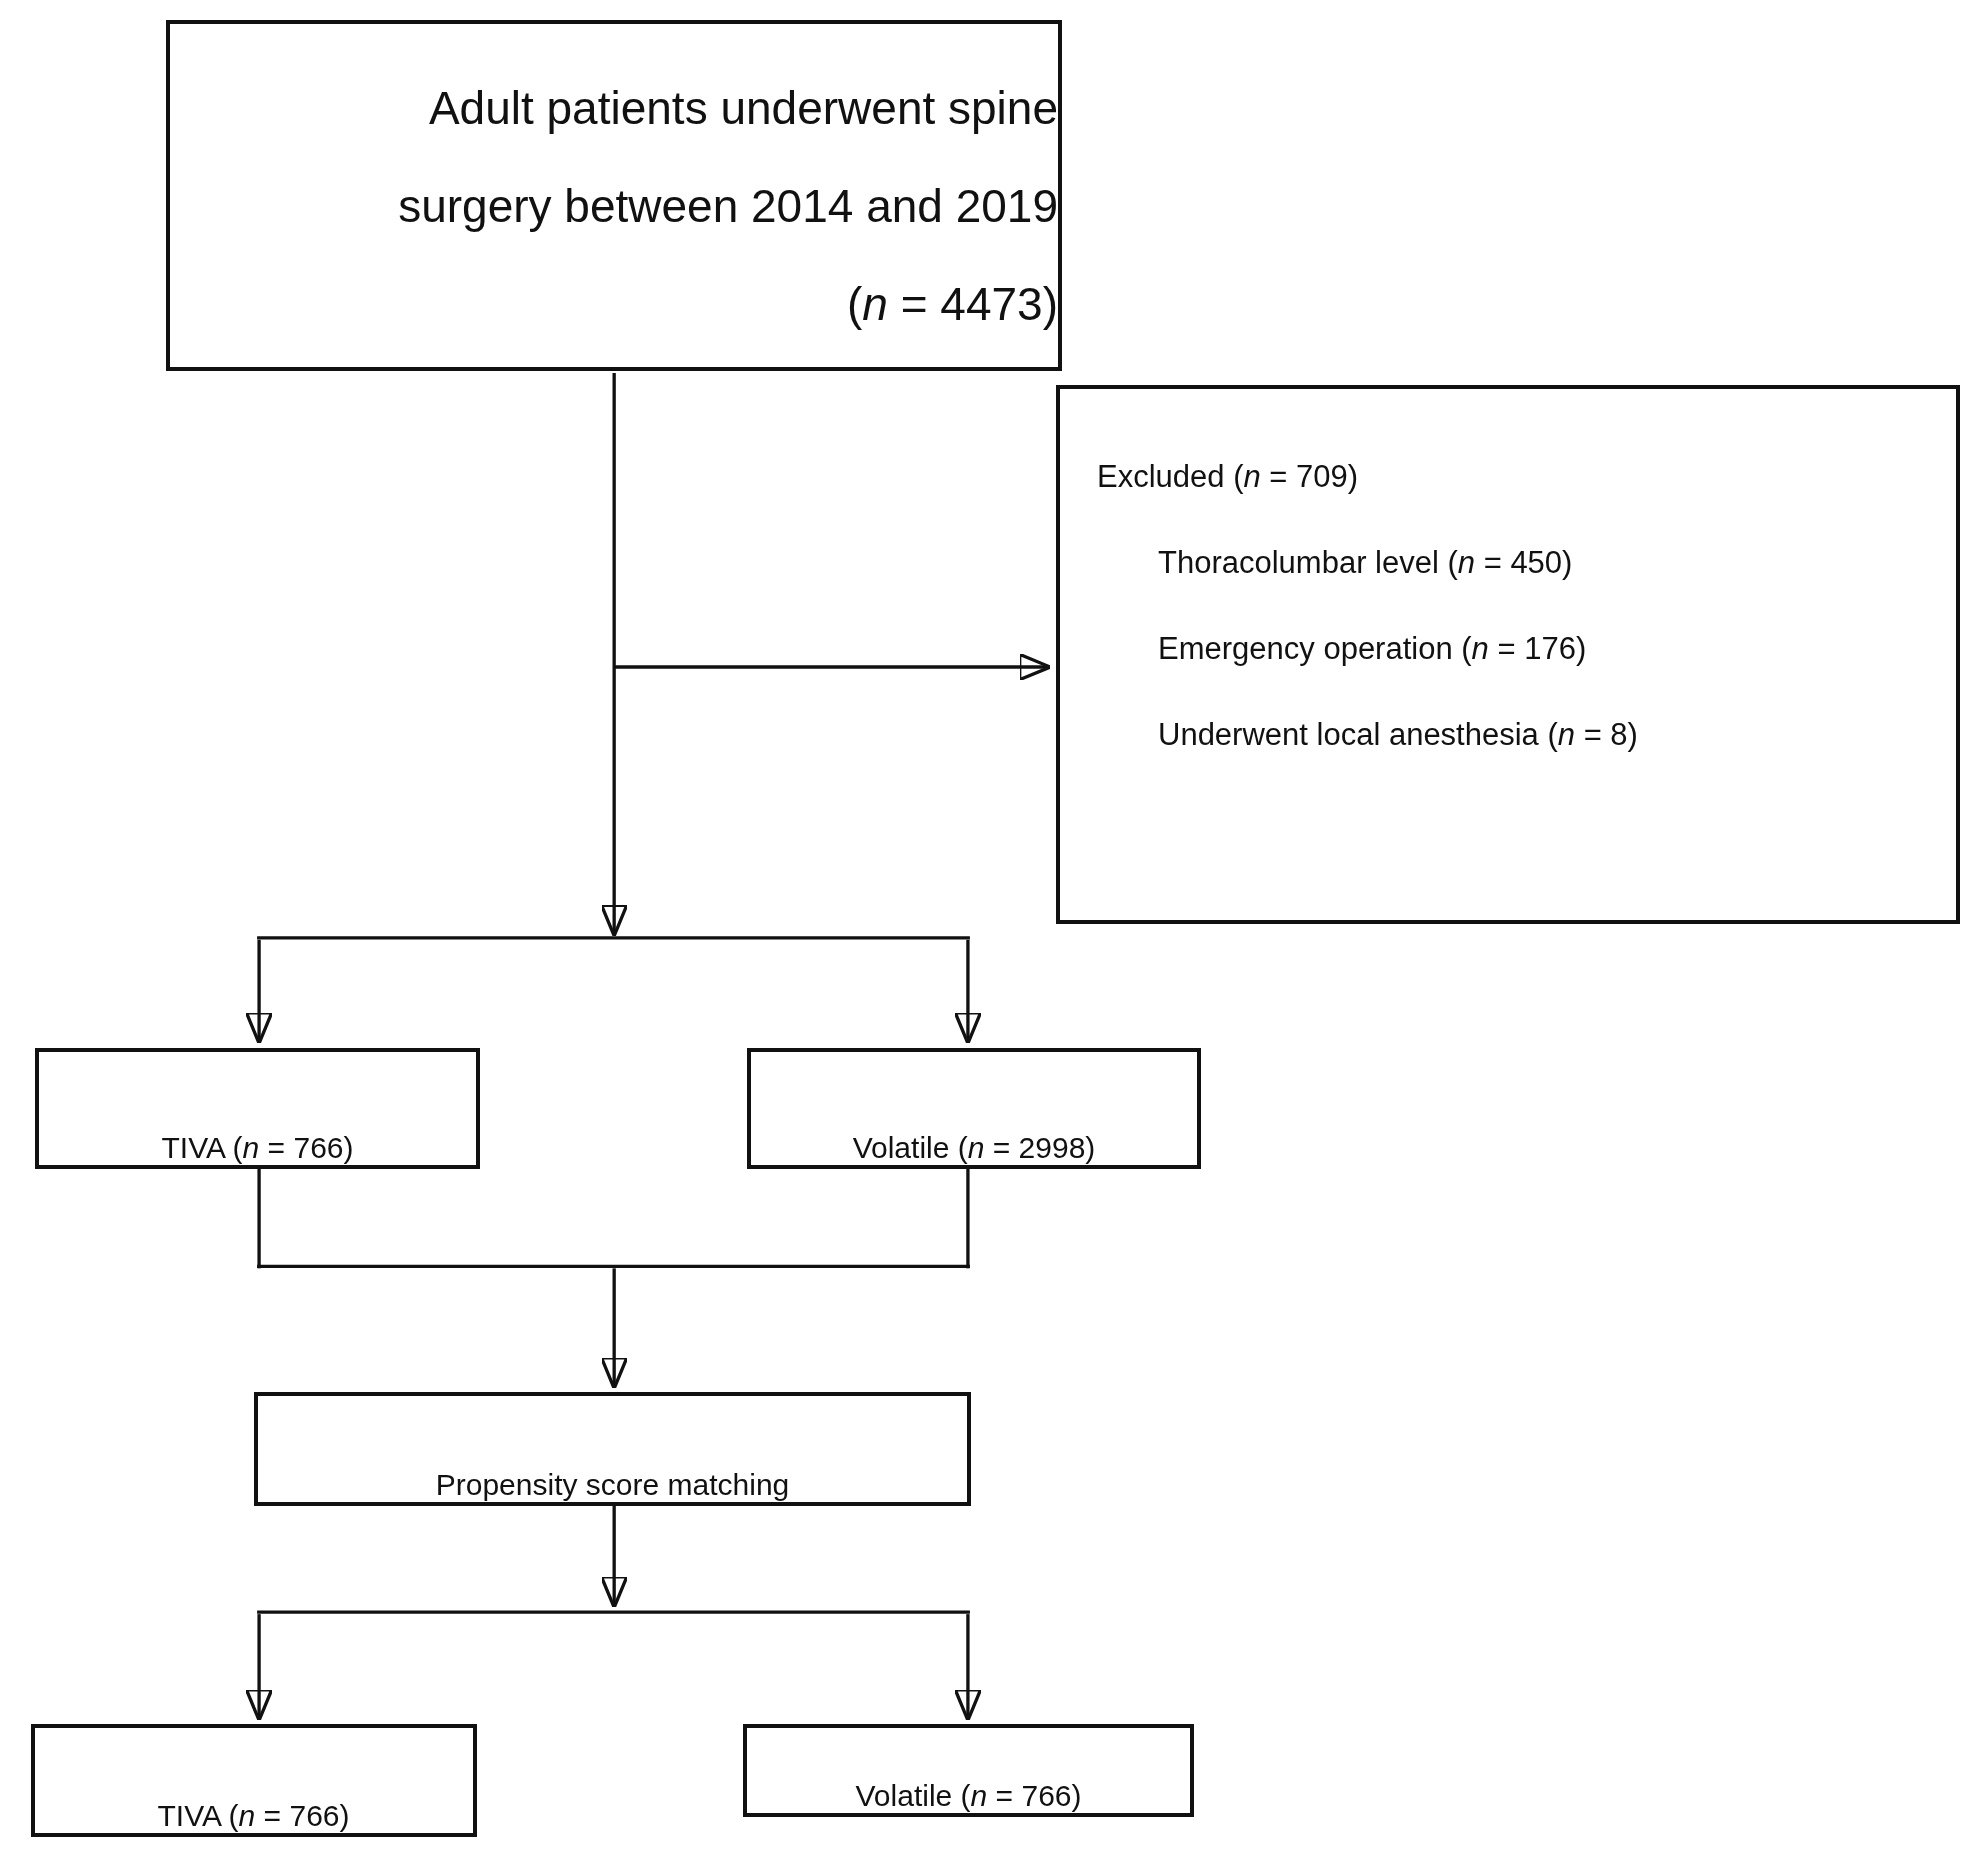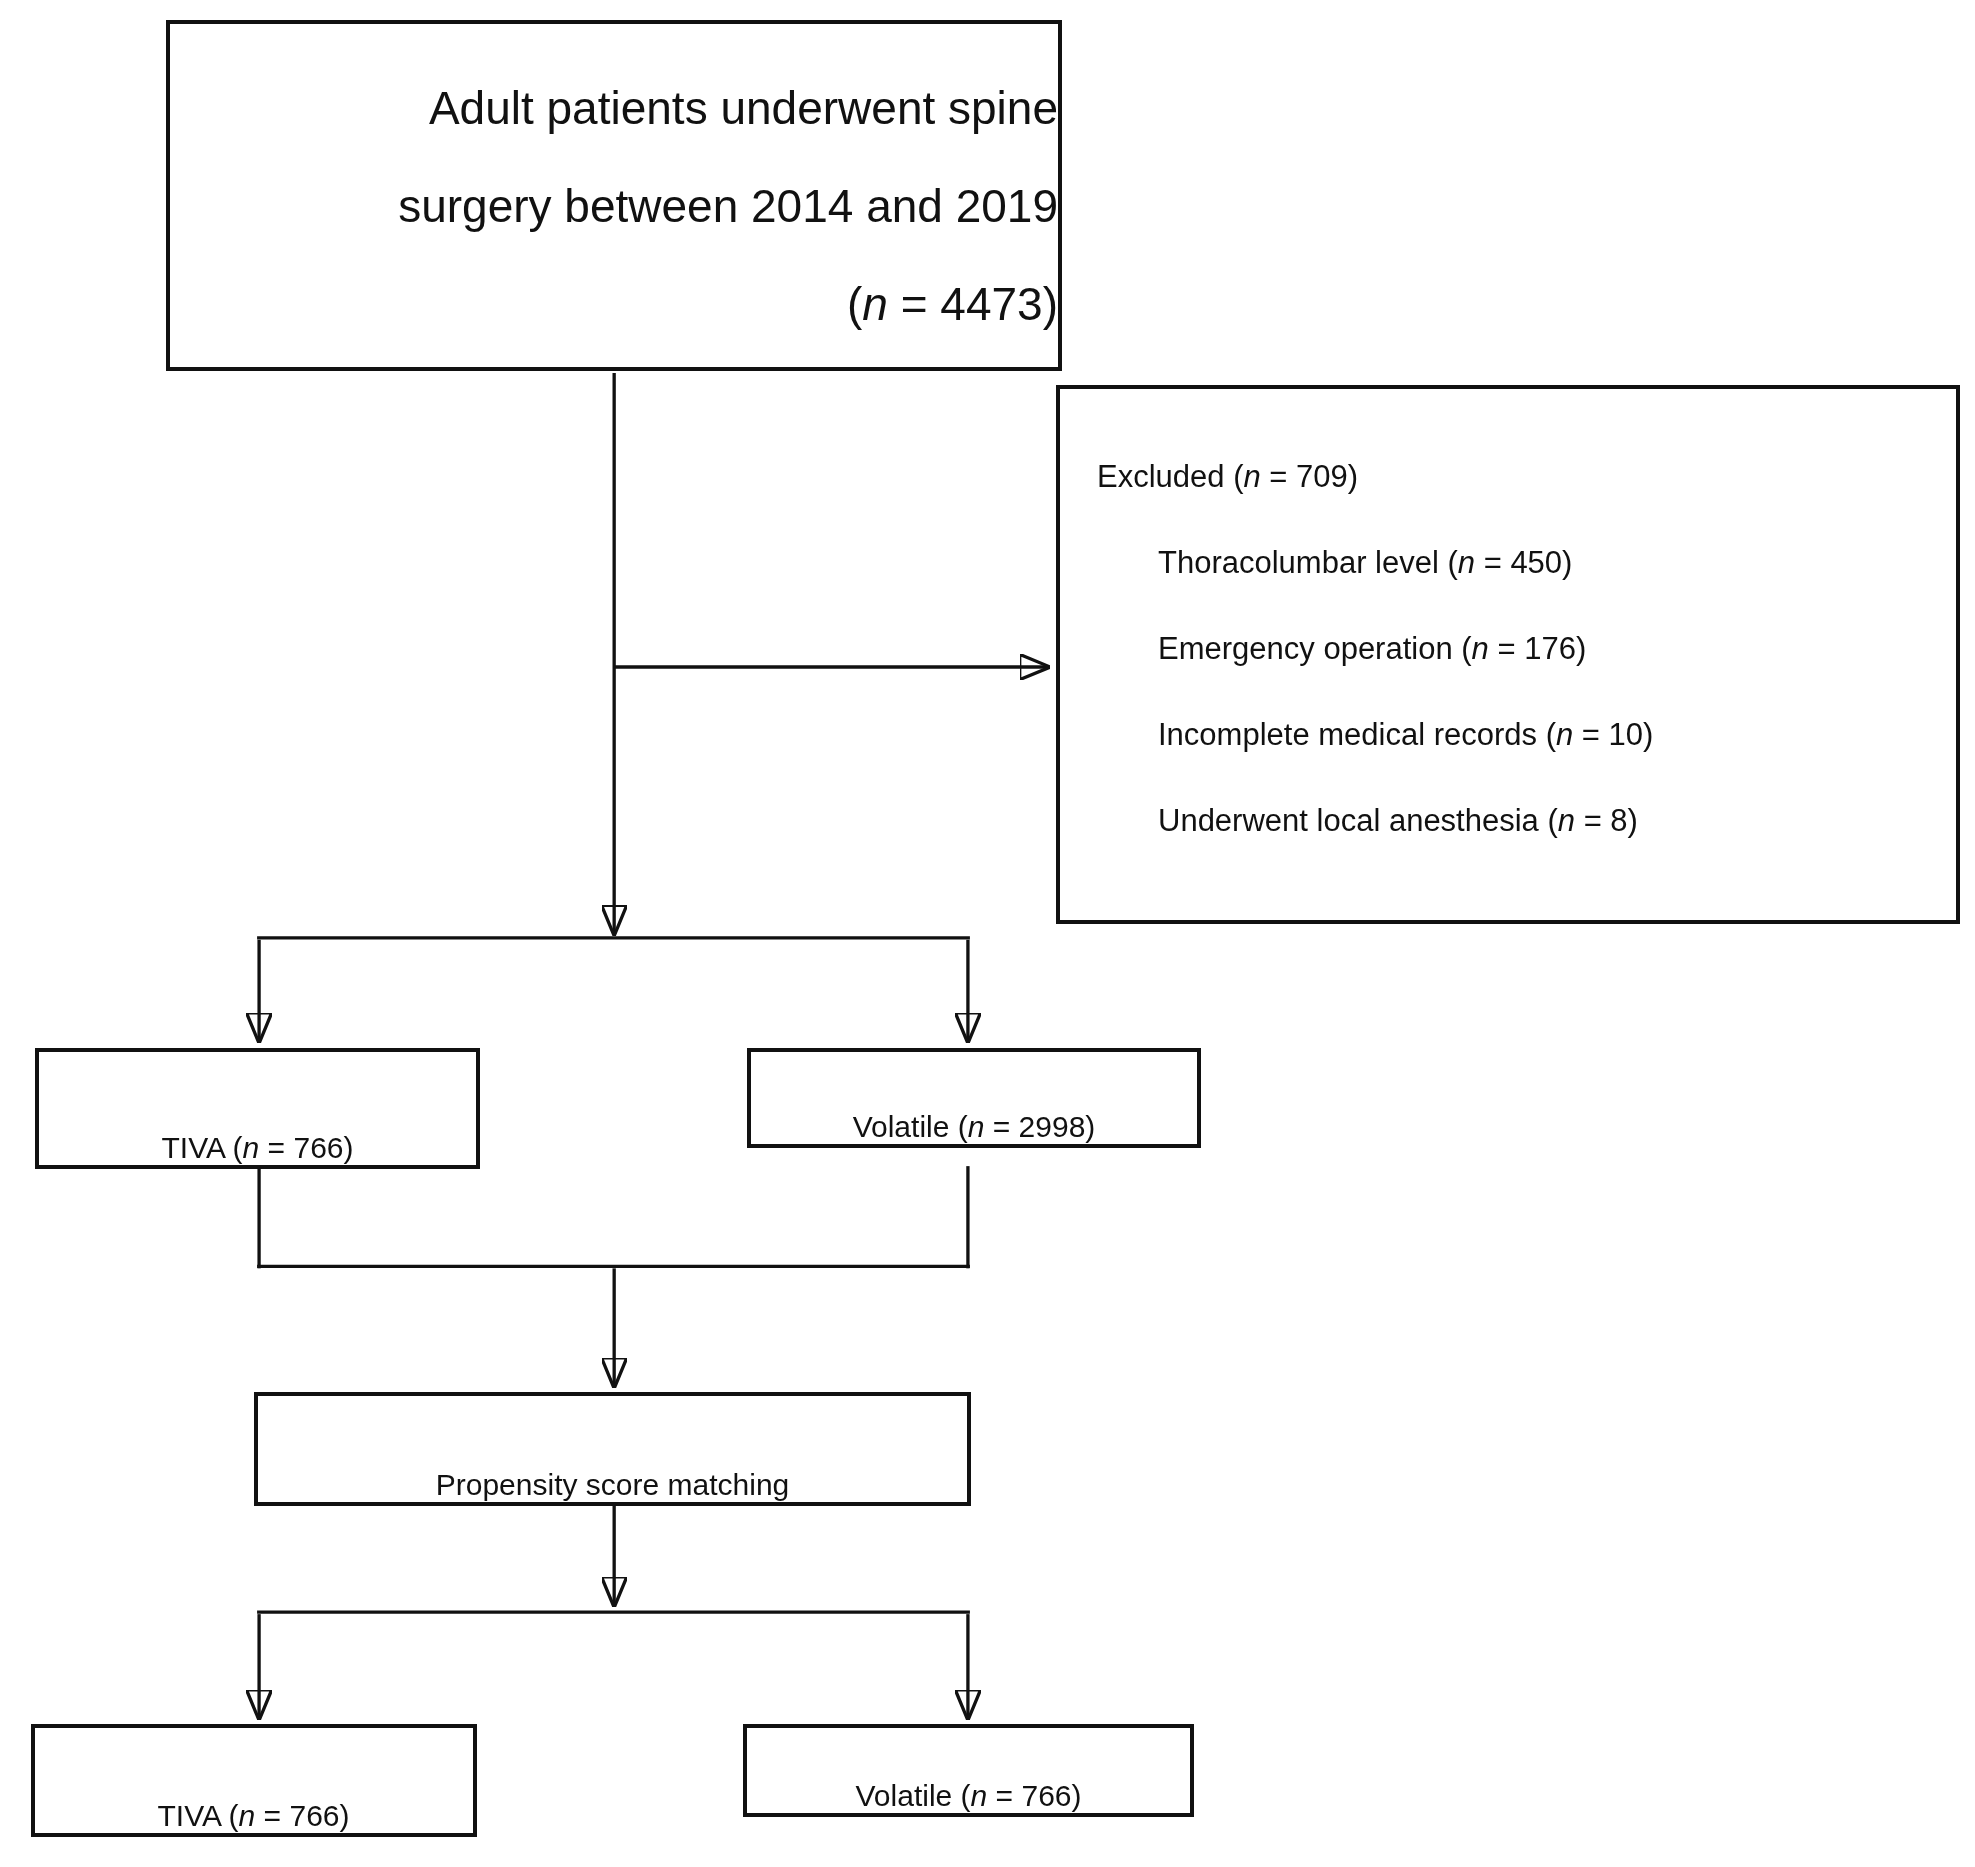--- a/index.html
+++ b/index.html
@@ -58,21 +58,21 @@
     padding-left: 37px;
     white-space: nowrap;
   }
   .excluded-box .eitem {
     height: 86px;
     line-height: 86px;
     padding-left: 98px;
     white-space: nowrap;
   }
   .tiva-unmatched   { left: 35px;   top: 1048px; width: 445px;  height: 121px; }
-  .vol-unmatched    { left: 747px; top: 1048px; width: 454px;  height: 100px; }
+  .vol-unmatched    { left: 747px; top: 1048px; width: 454px;  height: 121px; }
   .psm-box          { left: 254px;  top: 1392px; width: 717px; height: 114px; }
   .tiva-matched     { left: 30.5px;   top: 1724px; width: 446px;  height: 113px; }
   .vol-matched      { left: 743px; top: 1724px; width: 451px;  height: 93px; }
   i { font-style: italic; }
 </style>
 </head>
 <body>
 
 <div class="canvas">
 
@@ -100,21 +100,20 @@
   <div class="box top-box">
     <div class="tline">Adult patients underwent spine</div>
     <div class="tline">surgery between 2014 and 2019</div>
     <div class="tline">(<i>n</i> = 4473)</div>
   </div>
 
   <div class="box excluded-box">
     <div class="etitle">Excluded (<i>n</i> = 709)</div>
     <div class="eitem">Thoracolumbar level (<i>n</i> = 450)</div>
     <div class="eitem">Emergency operation (<i>n</i> = 176)</div>
-    <div class="eitem">Incomplete medical records (<i>n</i> = 10)</div>
     <div class="eitem">Underwent local anesthesia (<i>n</i> = 8)</div>
   </div>
 
   <div class="box center tiva-unmatched">
     <span>TIVA (<i>n</i> = 766)</span>
   </div>
 
   <div class="box center vol-unmatched">
     <span>Volatile (<i>n</i> = 2998)</span>
   </div>

